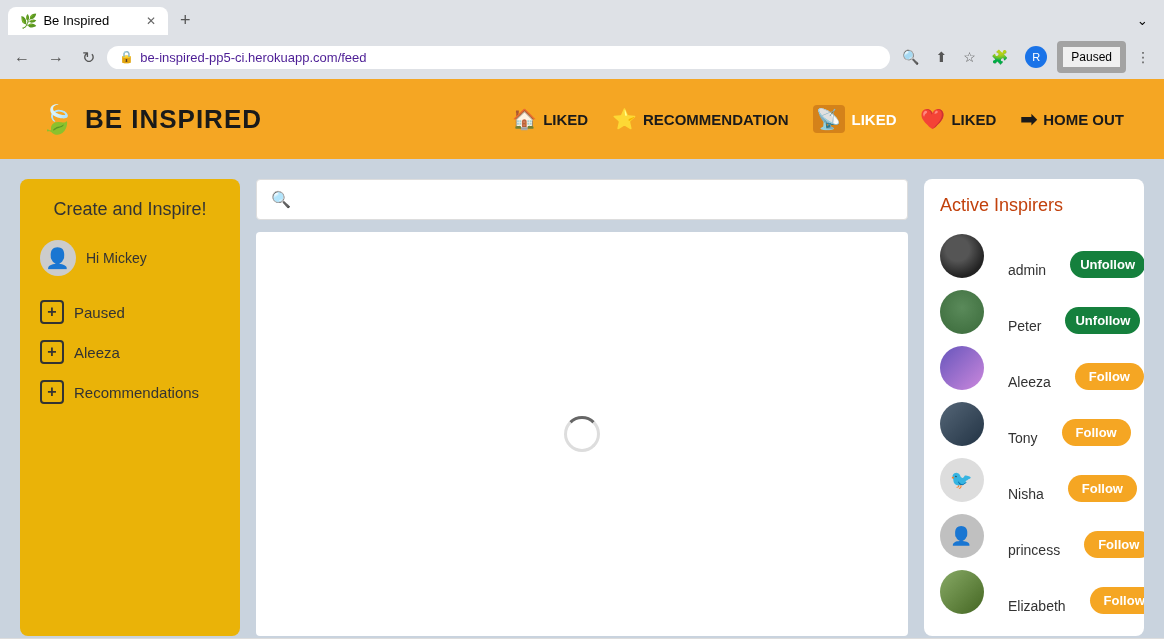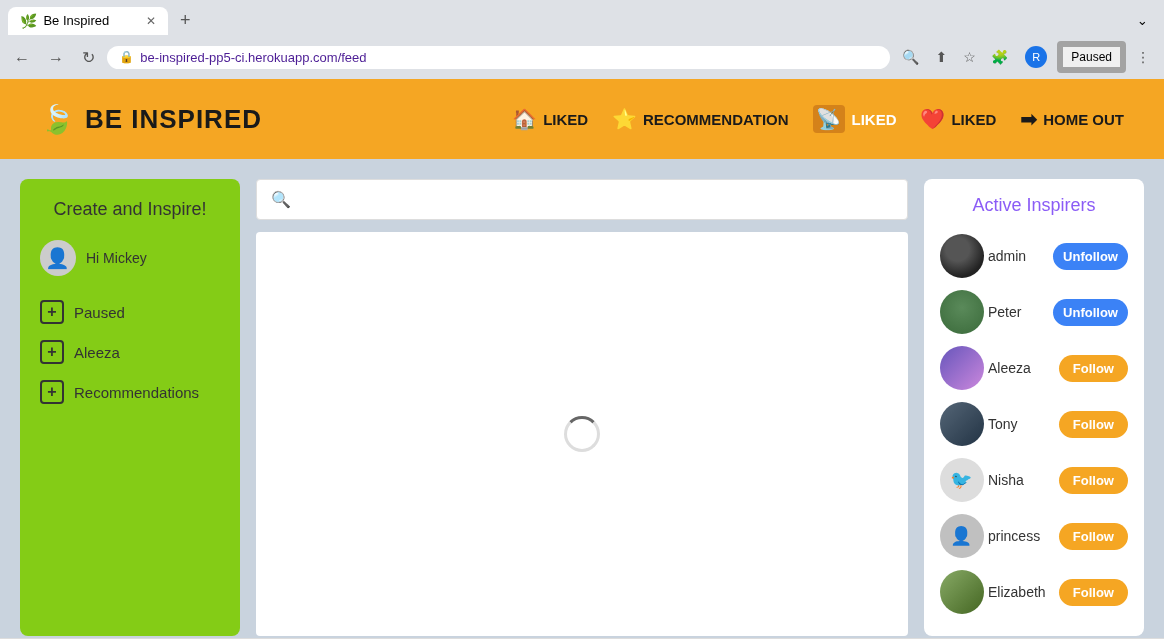--- a/index.html
+++ b/index.html
@@ -37,44 +37,44 @@
     .nav-links { margin-left: auto; display: flex; align-items: center; gap: 24px; }
     .nav-link { display: flex; align-items: center; gap: 6px; color: #1a1a1a; text-decoration: none; font-size: 15px; font-weight: 600; cursor: pointer; }
     .nav-link .nav-icon { font-size: 20px; }
     .nav-link.active { color: white; }
     .feed-icon-bg { background: #d4821a; border-radius: 4px; padding: 2px 4px; }
 
     
     .main-content { display: flex; gap: 16px; padding: 20px 20px; background: #c9d3de; min-height: calc(639px - 160px); }
 
     
-    .sidebar { background: #84cc16; border-radius: 8px; padding: 20px; width: 220px; flex-shrink: 0; }
+    .sidebar { background: #eab308; border-radius: 8px; padding: 20px; width: 220px; flex-shrink: 0; }
     .sidebar-title { text-align: center; font-size: 18px; color: #333; margin-bottom: 20px; }
     .sidebar-user { display: flex; align-items: center; gap: 10px; margin-bottom: 16px; }
     .user-avatar { width: 36px; height: 36px; border-radius: 50%; background: #ccc; display: flex; align-items: center; justify-content: center; color: #666; font-size: 20px; }
     .user-name { font-size: 14px; color: #333; }
     .sidebar-menu-item { display: flex; align-items: center; gap: 10px; padding: 8px 0; cursor: pointer; color: #333; font-size: 15px; }
     .sidebar-menu-icon { width: 24px; height: 24px; border: 2px solid #333; border-radius: 4px; display: flex; align-items: center; justify-content: center; font-size: 16px; font-weight: bold; color: #333; }
 
     
     .feed-area { flex: 1; display: flex; flex-direction: column; gap: 12px; }
     .search-bar { display: flex; align-items: center; gap: 8px; background: white; border-radius: 4px; padding: 10px 14px; border: 1px solid #ddd; }
     .search-icon { color: #666; font-size: 16px; }
     .search-input { border: none; outline: none; font-size: 15px; color: #999; width: 100%; background: transparent; }
     .feed-content { background: white; border-radius: 4px; min-height: 200px; display: flex; align-items: center; justify-content: center; flex: 1; }
     .loading-spinner { width: 36px; height: 36px; border: 3px solid #ddd; border-top: 3px solid #666; border-radius: 50%; animation: spin 1s linear infinite; }
     @keyframes spin { to { transform: rotate(360deg); } }
 
     
     .inspirers-panel { background: white; border-radius: 8px; padding: 16px; width: 220px; flex-shrink: 0; overflow-y: auto; max-height: calc(639px - 160px); }
-    .inspirers-title { font-size: 18px; color: #8b5cf6; text-align: center; margin-bottom: 12px; }
-    .inspirer-row { display: flex; align-items: center; gap: 4px; padding: 6px 0; }
+    .inspirers-title { font-size: 18px; color: #c2410c; margin-bottom: 12px; }
+    .inspirer-row { display: flex; align-items: flex-end; gap: 24px; padding: 6px 0; }
     .inspirer-name { flex: 1; font-size: 14px; color: #333; }
     .follow-btn { background: #f5a623; color: white; border: none; border-radius: 20px; padding: 6px 14px; font-size: 13px; cursor: pointer; font-weight: 600; }
-    .unfollow-btn { background: #3b82f6; color: white; border: none; border-radius: 20px; padding: 6px 10px; font-size: 13px; cursor: pointer; font-weight: 600; }
+    .unfollow-btn { background: #15803d; color: white; border: none; border-radius: 20px; padding: 6px 10px; font-size: 13px; cursor: pointer; font-weight: 600; }
 
     
     .status-bar { background: #f5f5f5; border-top: 1px solid #ddd; padding: 2px 8px; font-size: 12px; color: #333; }
 
     
     ::-webkit-scrollbar { width: 6px; }
     ::-webkit-scrollbar-track { background: #f1f1f1; }
     ::-webkit-scrollbar-thumb { background: #ccc; border-radius: 3px; }
 
     

